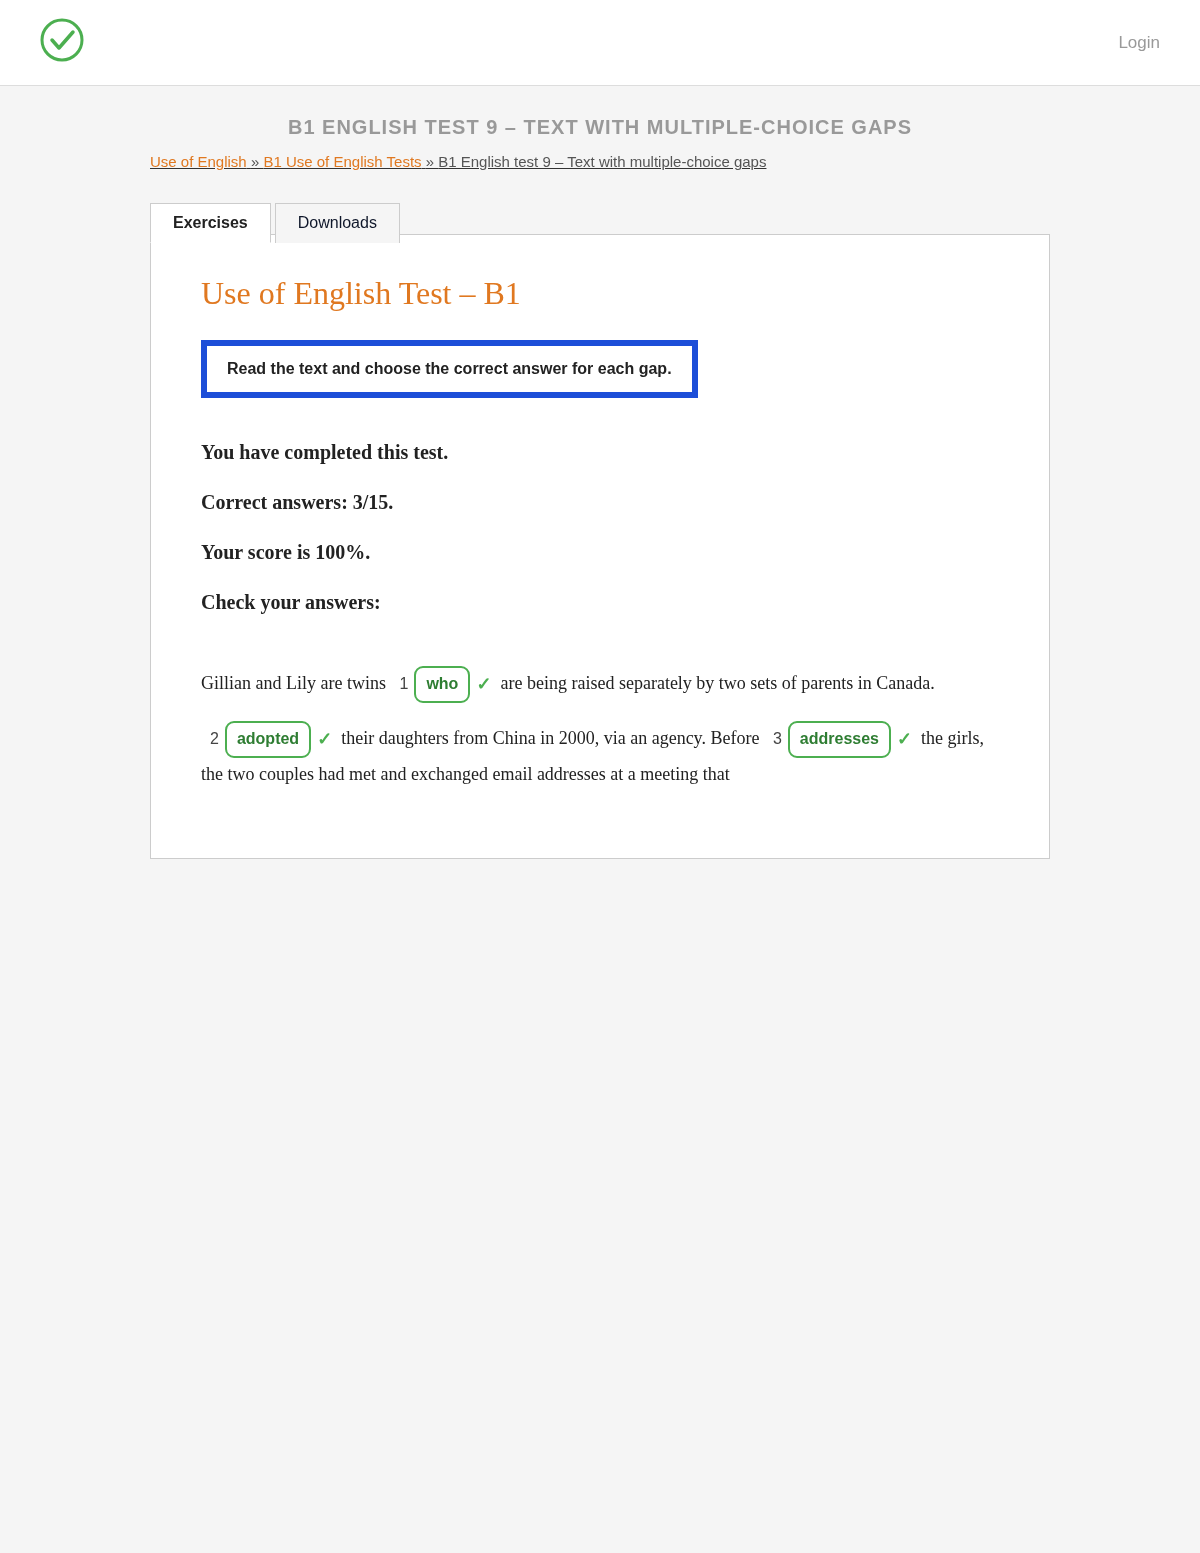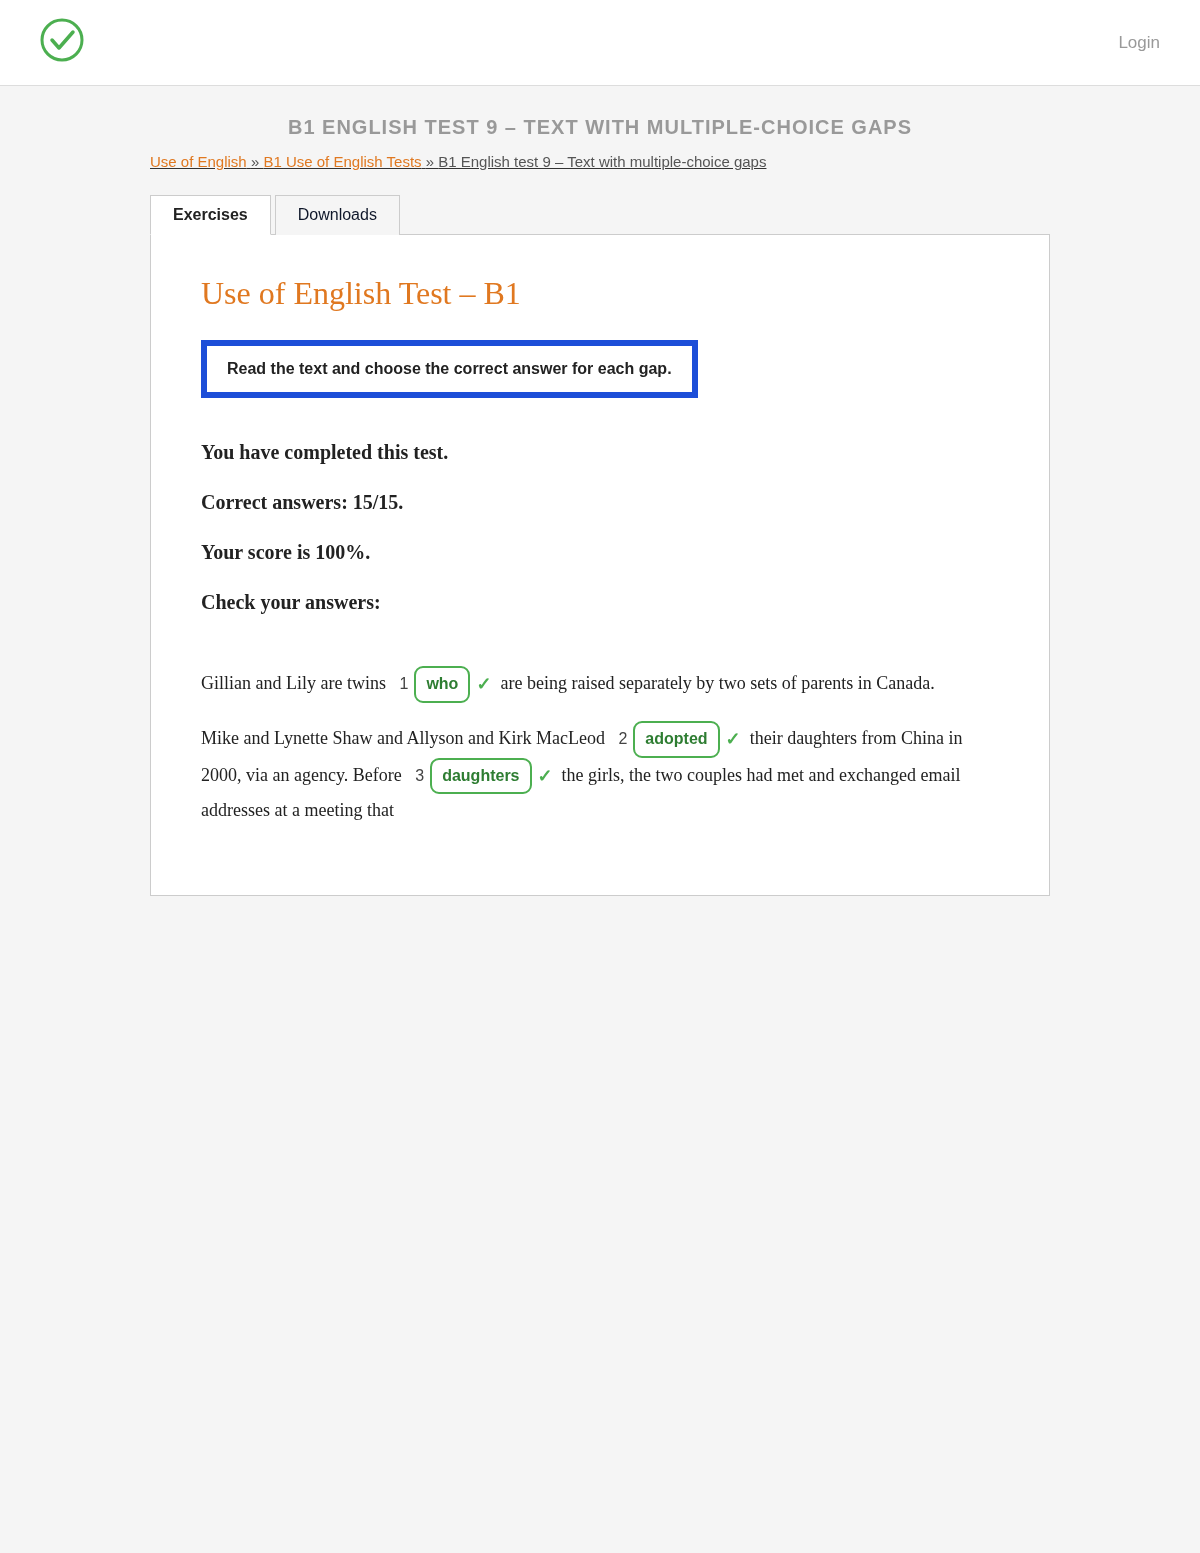--- a/index.html
+++ b/index.html
@@ -64,21 +64,21 @@
     .tab {
       padding: 10px 22px;
       font-family: Arial, sans-serif;
       font-size: 16px;
       cursor: pointer;
       border: 1px solid #ccc;
       border-bottom: none;
       background: #fff;
       margin-right: 4px;
       position: relative;
-      top: 1px;
+      top: 9px;
     }
     .tab.active {
       font-weight: bold;
       color: #222;
       border-bottom: 1px solid #fff;
       background: #fff;
     }
     .tab.inactive {
       color: #0f172a;
       background: #f5f5f5;
@@ -184,50 +184,49 @@
     <div class="tab inactive">Downloads</div>
   </div>
 
   <div class="main-card">
     <div class="card-title">Use of English Test – B1</div>
 
     <div class="instruction-box">Read the text and choose the correct answer for each gap.</div>
 
     <div class="completion-section">
       <div class="completion-text">You have completed this test.</div>
-      <div class="completion-text">Correct answers: 15/15.</div>
+      <div class="completion-text">Correct answers: 3/15.</div>
       <div class="completion-text">Your score is 100%.</div>
       <div class="completion-text">Check your answers:</div>
     </div>
 
     <div class="answers-section">
       <div class="text-passage">
         <p>
           <span>Gillian and Lily are twins</span>
           &nbsp;
           <span class="inline-answer">
             <span class="gap-number">1</span>
             <span class="answer-word">who</span>
             <span class="check-icon">✓</span>
           </span>
           &nbsp;<span>are being raised separately by two sets of parents in Canada.</span>
         </p>
         <p>
-          <span>Mike and Lynette Shaw and Allyson and Kirk MacLeod</span>
           &nbsp;
           <span class="inline-answer">
             <span class="gap-number">2</span>
             <span class="answer-word">adopted</span>
             <span class="check-icon">✓</span>
           </span>
           &nbsp;<span>their daughters from China in 2000, via an agency. Before</span>
           &nbsp;
           <span class="inline-answer">
             <span class="gap-number">3</span>
-            <span class="answer-word">daughters</span>
+            <span class="answer-word">addresses</span>
             <span class="check-icon">✓</span>
           </span>
           &nbsp;<span>the girls, the two couples had met and exchanged email addresses at a meeting that</span>
         </p>
       </div>
     </div>
   </div>
 </div>
 
 </body></html>

